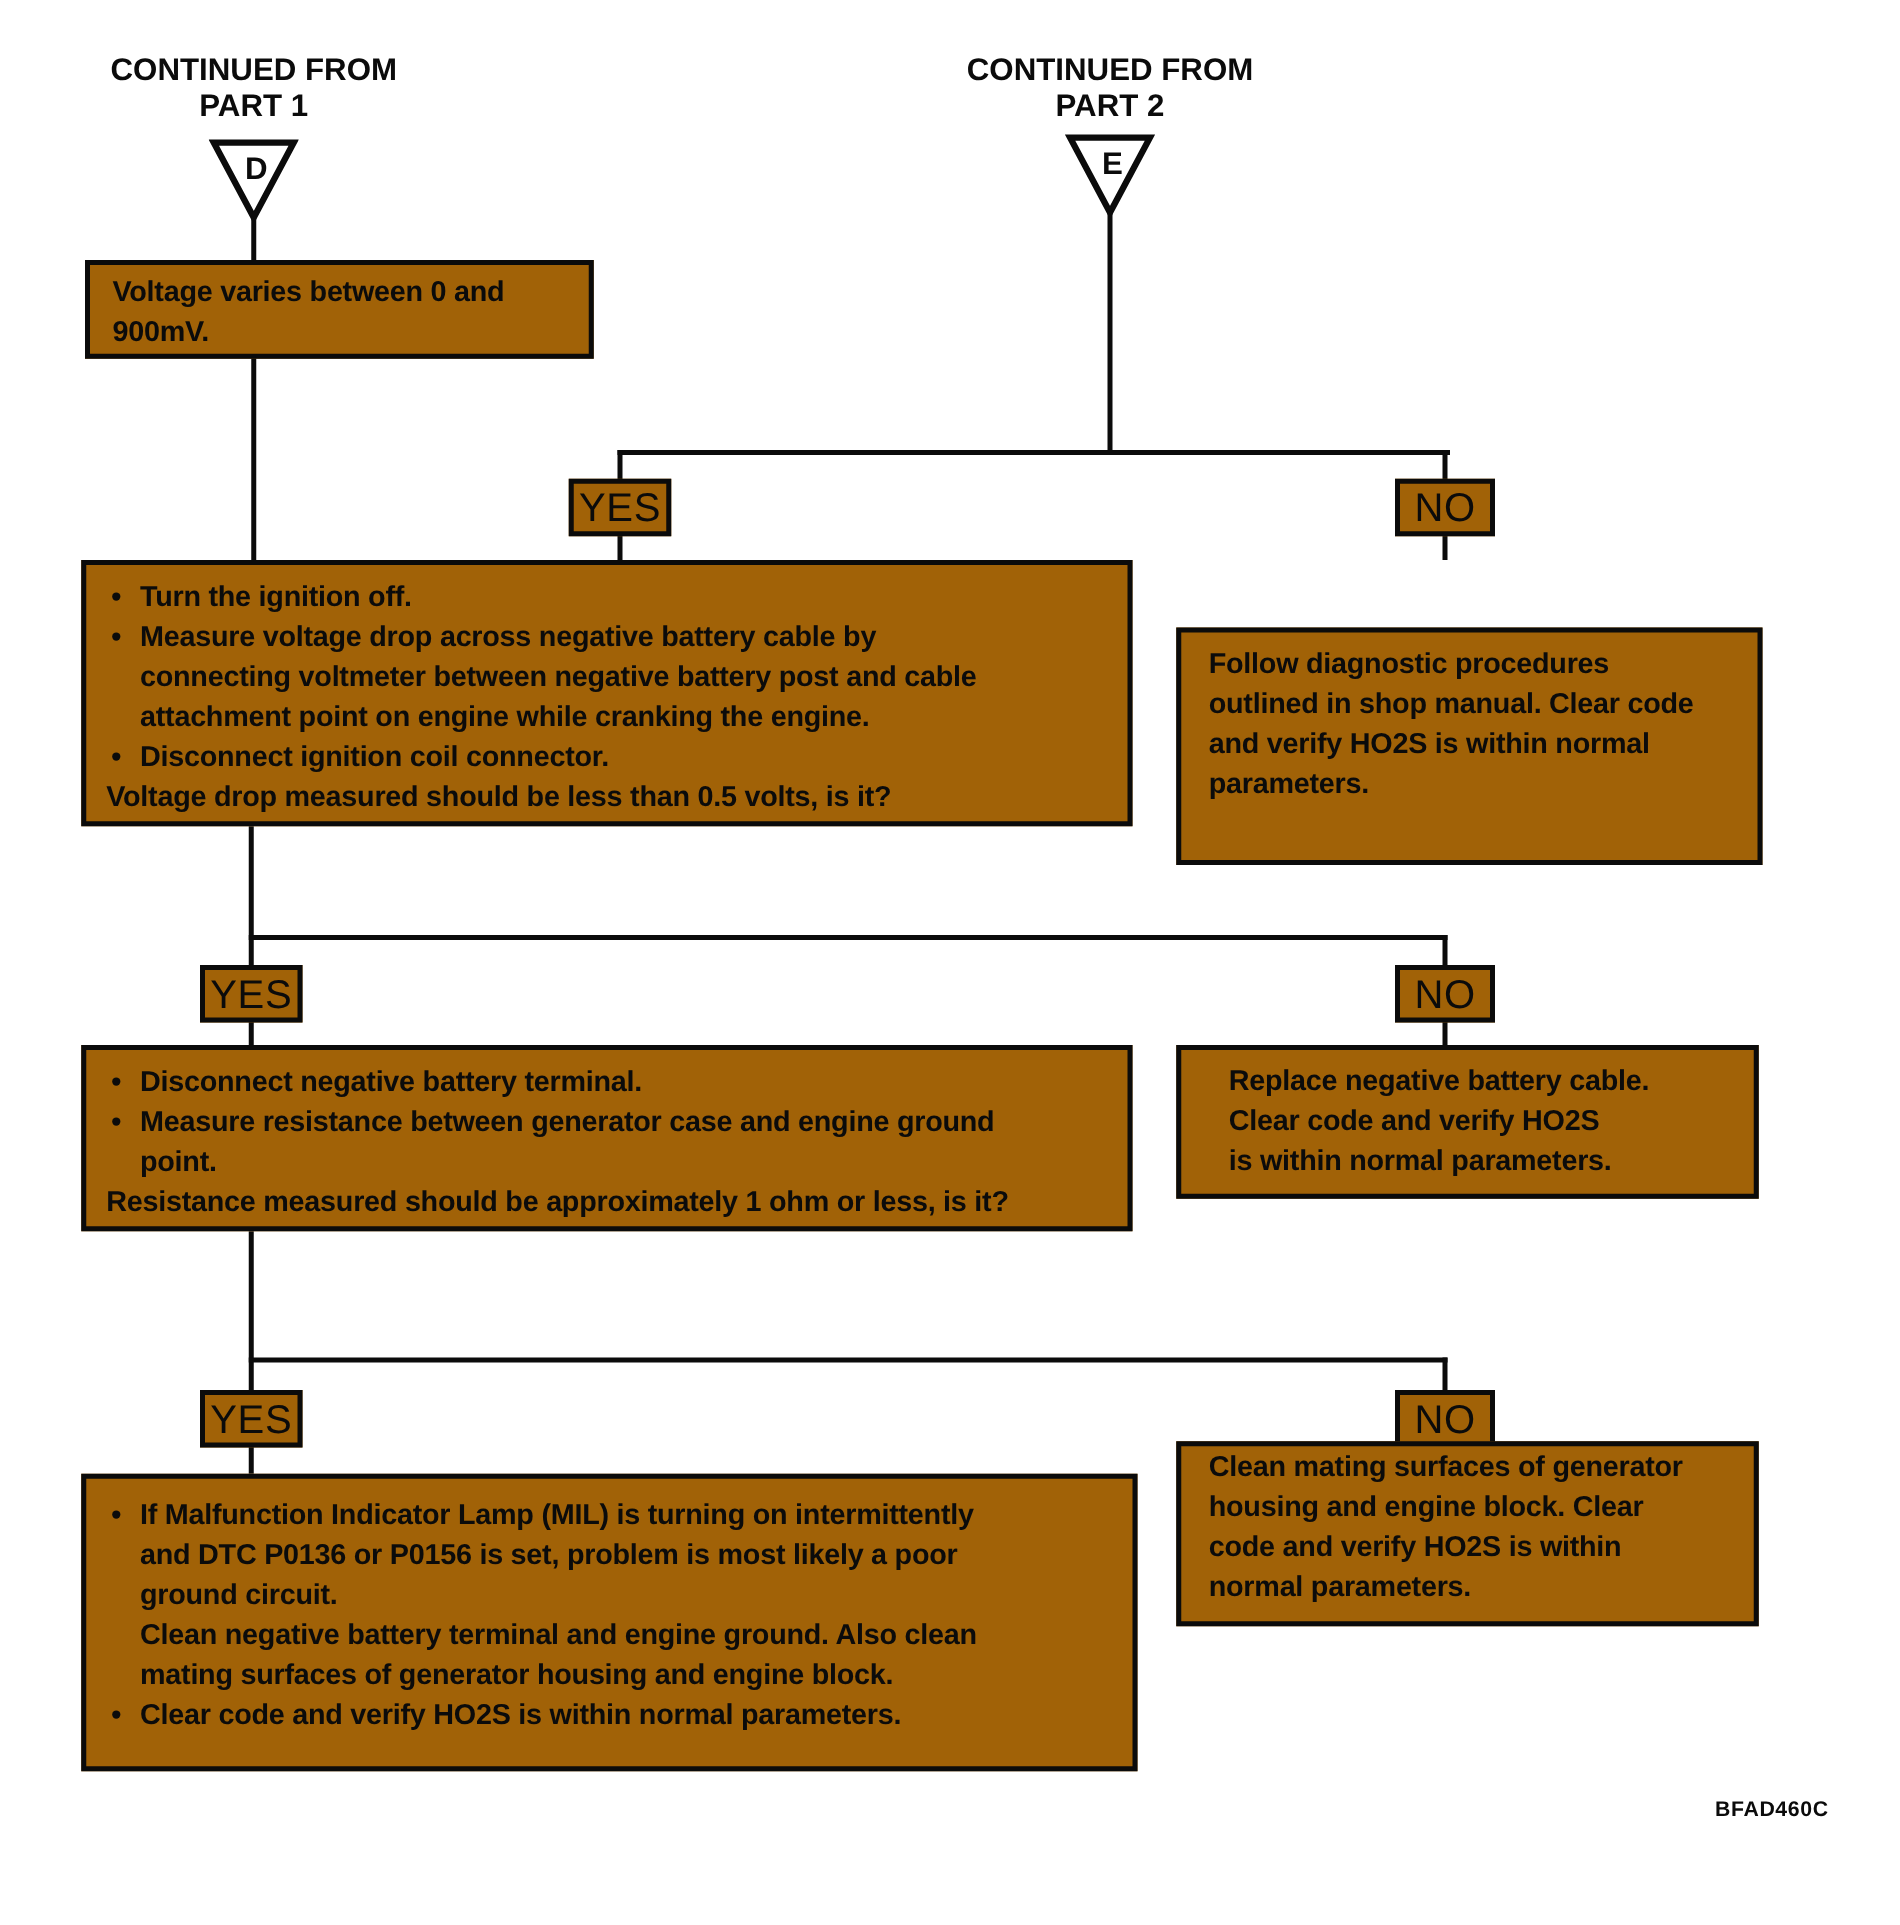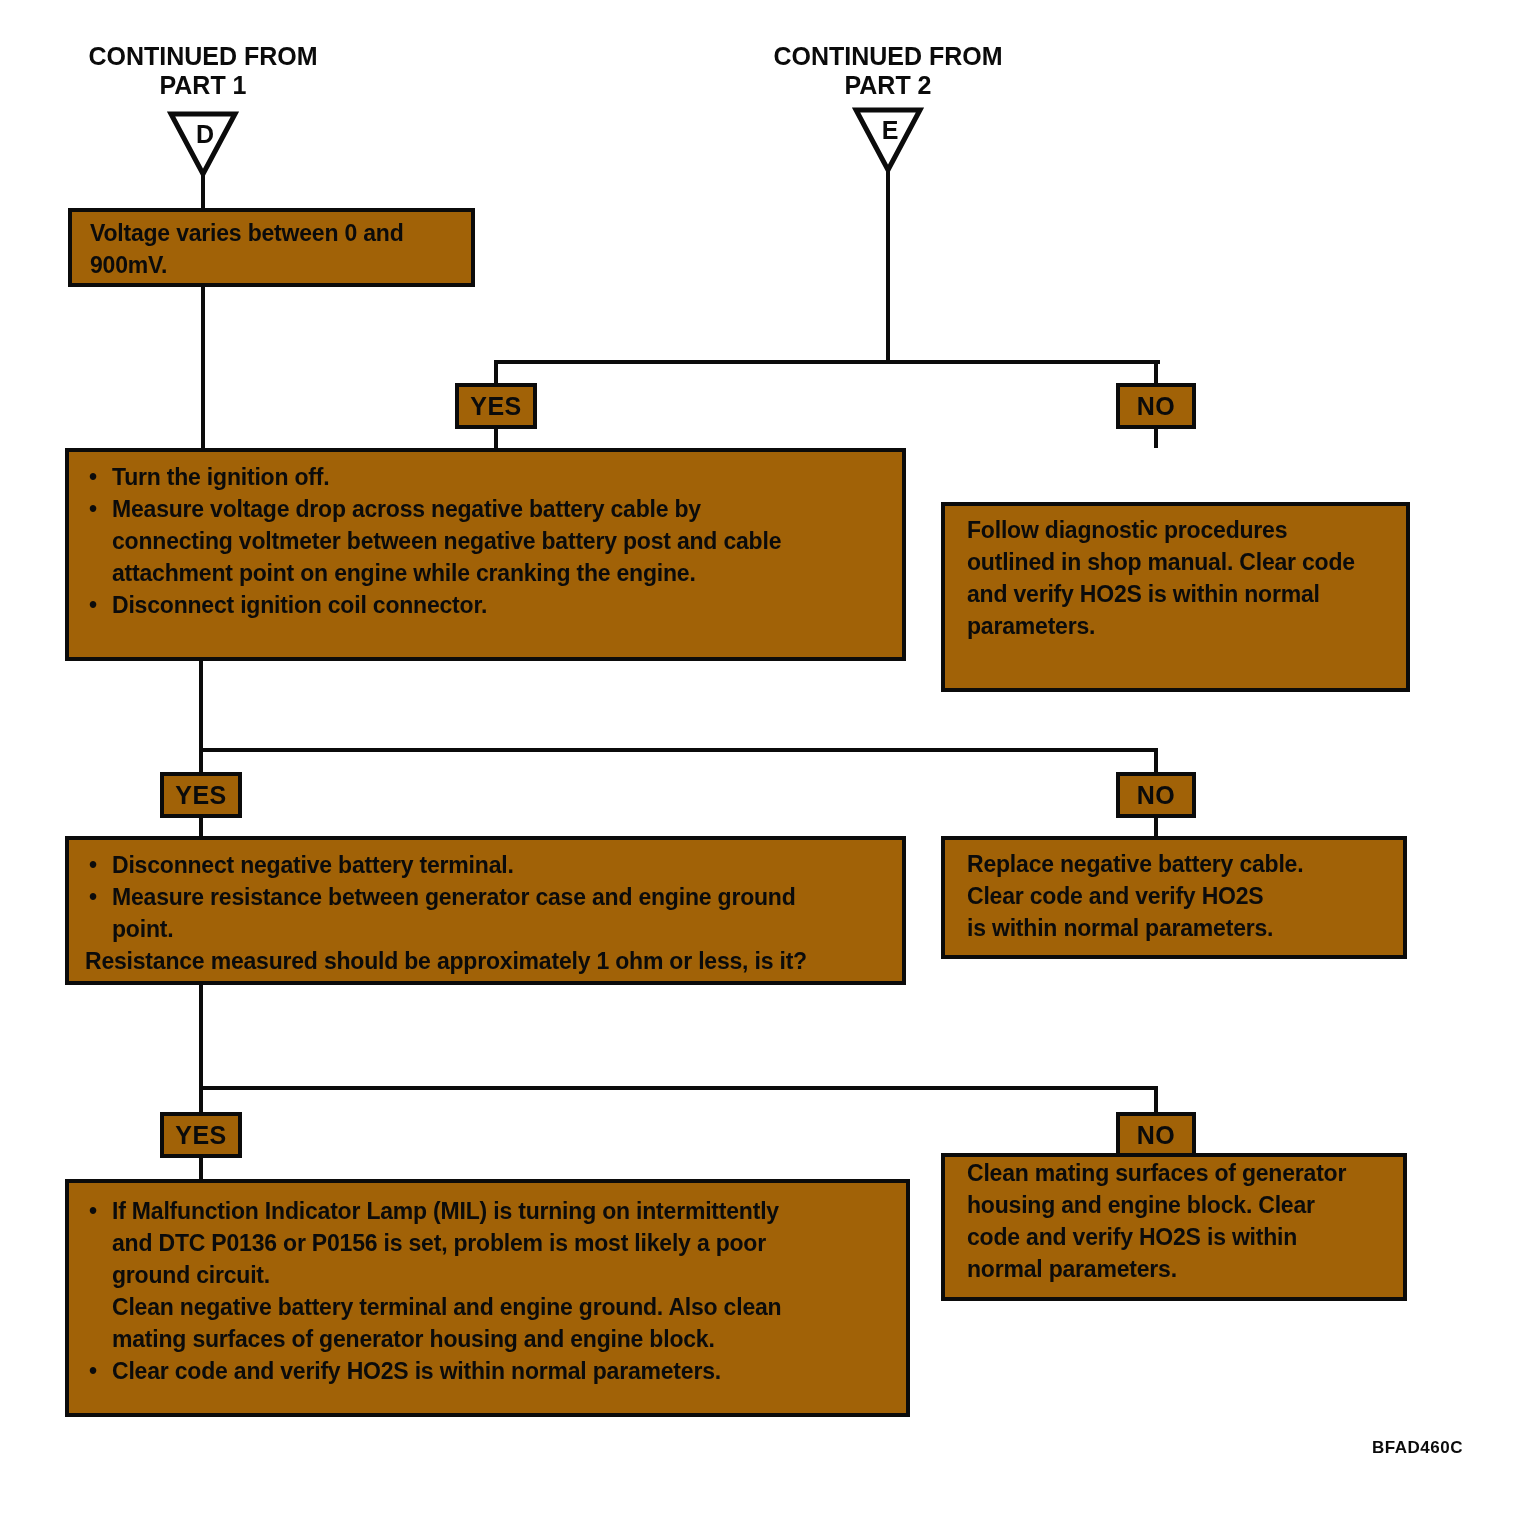--- a/index.html
+++ b/index.html
@@ -16,21 +16,21 @@
   .txt {
     font-size:23px; font-weight:bold; line-height:32px; letter-spacing:-0.2px;
   }
   .box-pad { padding:9px 16px; }
   .line { white-space:pre; }
   .line.bullet { position:relative; padding-left:27px; }
   .line.bullet::before { content:"\2022"; position:absolute; left:4px; top:0; }
   .pretext { white-space:pre; }
   .decision {
     display:flex; align-items:center; justify-content:center;
-    font-weight:bold; font-size:25px; letter-spacing:0.5px;
+    font-weight:normal; font-size:32px; letter-spacing:0.5px;
   }
   .header {
     position:absolute; width:330px; text-align:center;
     font-weight:bold; font-size:25px; line-height:29px;
   }
   .connector { position:absolute; }
   .footer-code {
     position:absolute; font-weight:bold; font-size:17px; letter-spacing:0.5px;
   }
 </style>
@@ -85,20 +85,21 @@
     <span>NO</span>
   </div>
 
   <div class="node txt box-pad" style="left:65px; top:448px; width:841px; height:213px;">
     <div>
         <div class="line bullet">Turn the ignition off.</div>
         <div class="line bullet">Measure voltage drop across negative battery cable by
 connecting voltmeter between negative battery post and cable
 attachment point on engine while cranking the engine.</div>
         <div class="line bullet">Disconnect ignition coil connector.</div>
+        <div class="line plain">Voltage drop measured should be less than 0.5 volts, is it?</div>
       </div>
   </div>
   <div class="node txt" style="left:941px; top:460px; width:469px; height:190px; padding:8px 22px;margin-top:42px;">
     <div class="pretext">Follow diagnostic procedures
 outlined in shop manual. Clear code
 and verify HO2S is within normal
 parameters.</div>
   </div>
 
   <div class="node decision" style="left:160px; top:772px; width:82px; height:46px;">
@@ -109,21 +110,21 @@
   </div>
 
   <div class="node txt box-pad" style="left:65px; top:836px; width:841px; height:149px;">
     <div>
         <div class="line bullet">Disconnect negative battery terminal.</div>
         <div class="line bullet">Measure resistance between generator case and engine ground
 point.</div>
         <div class="line plain">Resistance measured should be approximately 1 ohm or less, is it?</div>
       </div>
   </div>
-  <div class="node txt" style="left:941px; top:836px; width:466px; height:123px; padding:8px 22px;">
+  <div class="node txt" style="left:941px; top:836px; width:466px; height:123px; padding:8px 38px;">
     <div class="pretext">Replace negative battery cable.
 Clear code and verify HO2S
 is within normal parameters.</div>
   </div>
 
   <div class="node decision" style="left:160px; top:1112px; width:82px; height:46px;">
     <span>YES</span>
   </div>
   <div class="node decision" style="left:1116px; top:1112px; width:80px; height:46px;">
     <span>NO</span>

